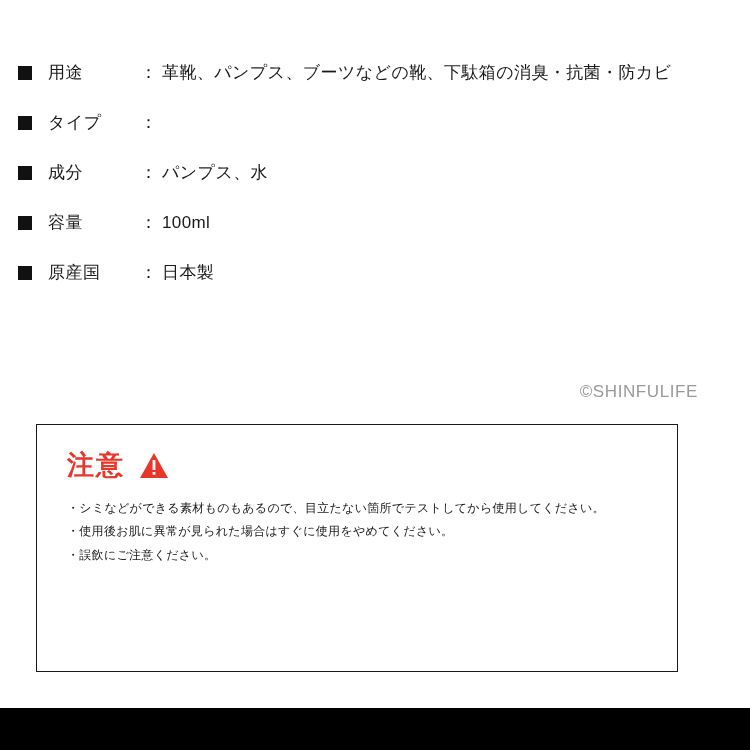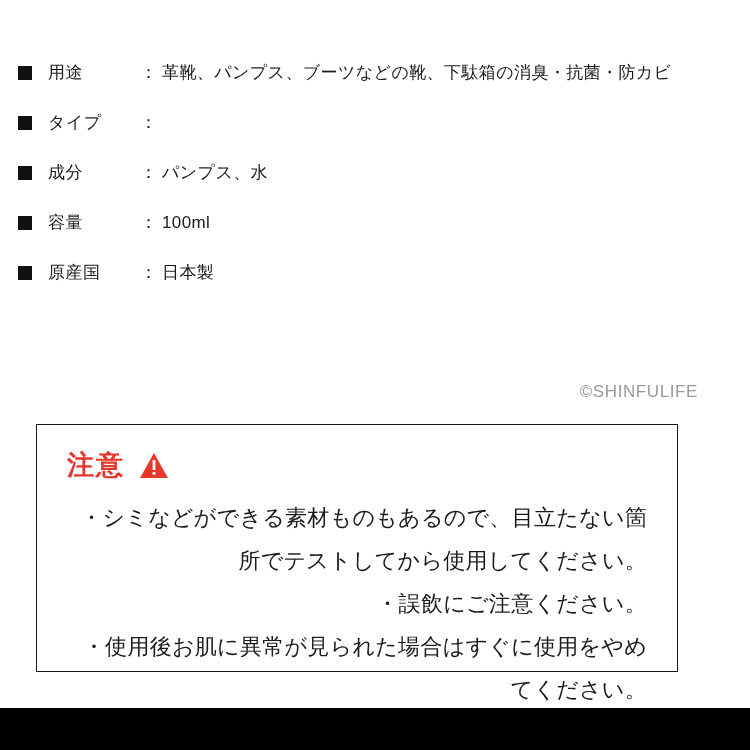--- a/index.html
+++ b/index.html
@@ -100,25 +100,24 @@
     height: 27px;
     position: relative;
     display: inline-block;
   }
   .warn-icon svg { display: block; }
 
   .caution-body {
     padding: 14px 30px 0 30px;
   }
   .caution-item {
-    font-size: 22px;
+    font-size: 12px;
     line-height: 1.95;
     letter-spacing: 0.3px;
     text-indent: 0;
-    text-align: right;
   }
 
   
   .bottom-bar {
     position: absolute;
     left: 0;
     bottom: 0;
     width: 750px;
     height: 42px;
     background: #000000;
@@ -175,20 +174,20 @@
       <span class="warn-icon">
         <svg width="30" height="27" viewBox="0 0 30 27">
           <polygon points="15,1 29,26 1,26" fill="#e8372a"></polygon>
           <rect x="13.6" y="8" width="2.8" height="10" fill="#ffffff"></rect>
           <rect x="13.6" y="20" width="2.8" height="2.8" fill="#ffffff"></rect>
         </svg>
       </span>
     </div>
     <div class="caution-body">
       <div class="caution-item">・シミなどができる素材ものもあるので、目立たない箇所でテストしてから使用してください。</div>
+      <div class="caution-item">・使用後お肌に異常が見られた場合はすぐに使用をやめてください。</div>
       <div class="caution-item">・誤飲にご注意ください。</div>
-      <div class="caution-item">・使用後お肌に異常が見られた場合はすぐに使用をやめてください。</div>
     </div>
   </div>
 
   <div class="bottom-bar"></div>
 
 </div>
 
 </body></html>

